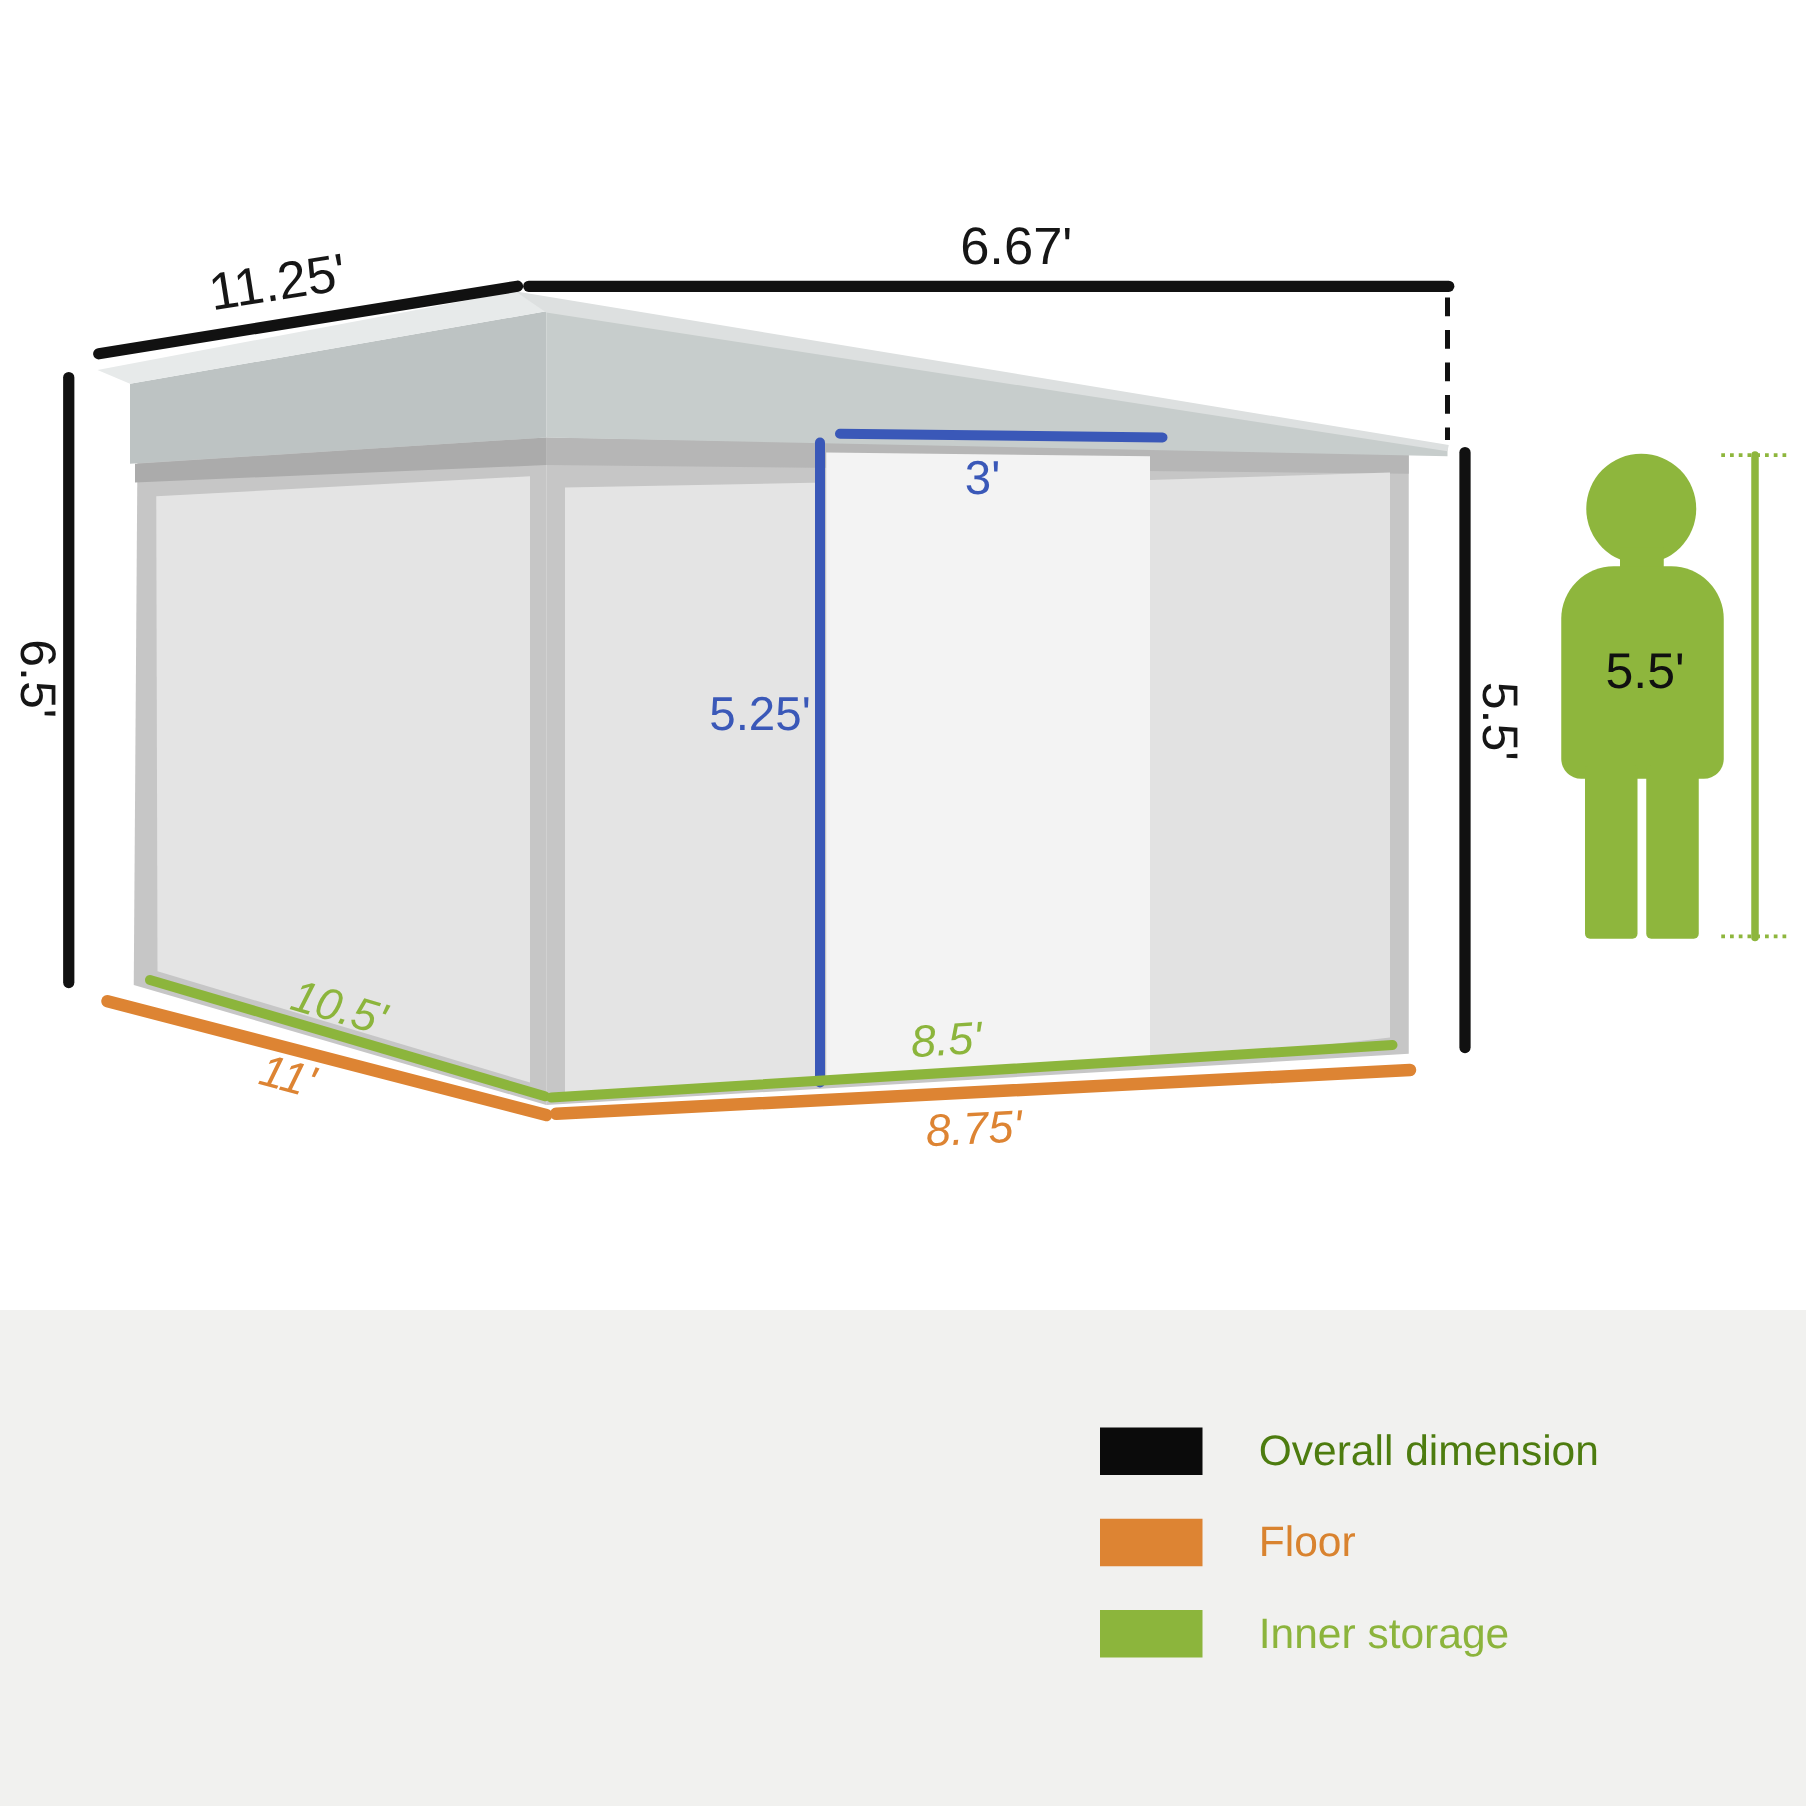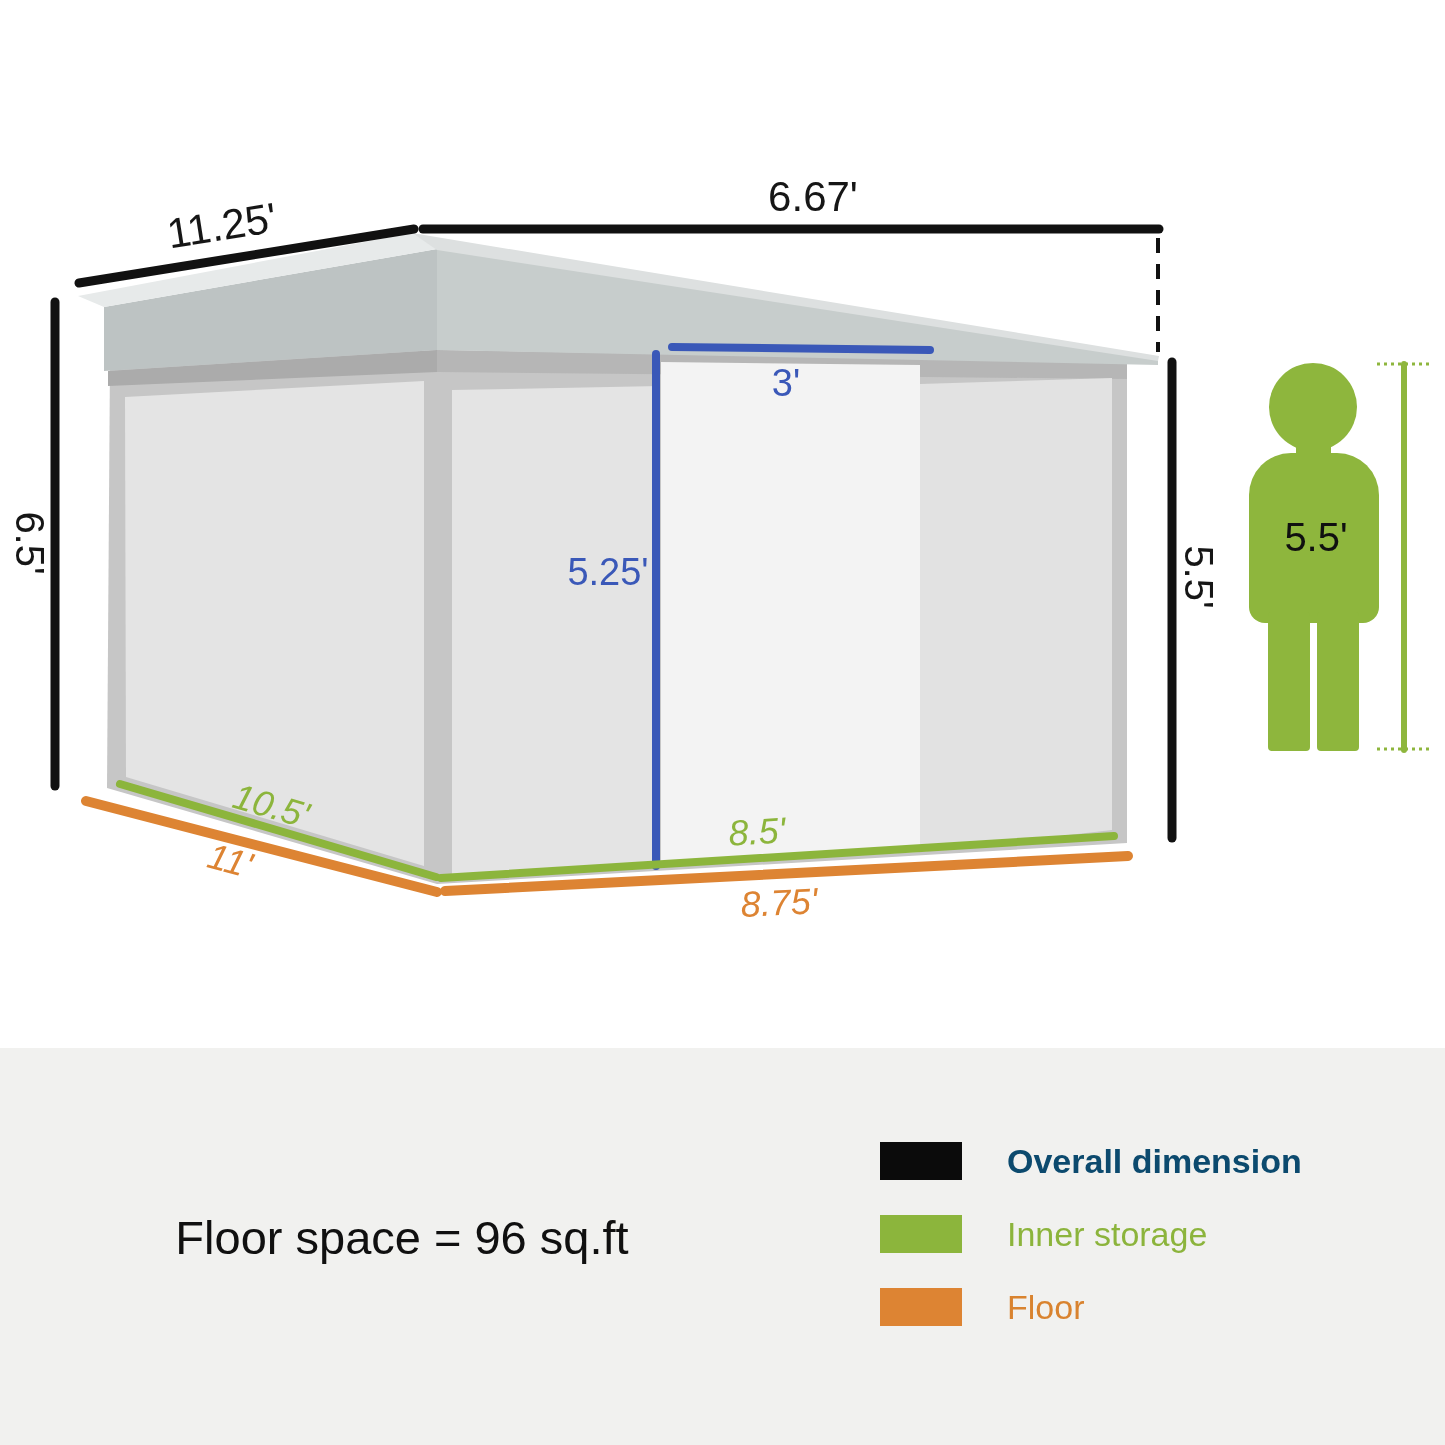--- a/index.html
+++ b/index.html
@@ -26,21 +26,21 @@
     position:absolute; left:402px; top:1237px; transform:translate(-50%,-50%);
     font-size:47px; color:#101010; white-space:nowrap;
   }
   .legend { position:absolute; left:880px; top:1142px; display:flex; flex-direction:column; gap:35px; }
   .legend-row { display:flex; align-items:center; }
   .swatch { width:82px; height:38px; display:inline-block; }
   .swatch-black { background:#0b0b0b; }
   .swatch-orange{ background:#dd8433; }
   .swatch-green { background:#8cb53c; }
   .legend-label { margin-left:45px; font-size:34px; line-height:1; }
-  .label-black  { color:#0c4a6e;font-weight:bold; }
+  .label-black  { color:#4d7c0f; }
   .label-orange { color:#d9832f; }
   .label-green  { color:#8cb43c; }
 </style>
 </head>
 <body>
 
 <div id="stage">
 
   <svg id="shed-svg" viewBox="0 0 1445 1445">
 
@@ -96,30 +96,29 @@
   <span class="lbl lbl-rot90" style="left:1199px; top:577px;">5.5'</span>
   <span class="lbl lbl-blue" style="left:786px; top:383px;">3'</span>
   <span class="lbl lbl-blue" style="left:608px; top:572px;">5.25'</span>
   <span class="lbl lbl-green" style="left:271px; top:806px; transform:translate(-50%,-50%) rotate(16deg);">10.5'</span>
   <span class="lbl lbl-orange" style="left:230px; top:861px; transform:translate(-50%,-50%) rotate(15deg);">11'</span>
   <span class="lbl lbl-green" style="left:757px; top:832px; transform:translate(-50%,-50%) rotate(-3.5deg);">8.5'</span>
   <span class="lbl lbl-orange" style="left:779px; top:903px; transform:translate(-50%,-50%) rotate(-3deg);">8.75'</span>
   <span class="lbl lbl-person" style="left:1316px; top:537px;">5.5'</span>
 
   <div class="bottom-panel">
-    <div class="floor-space" style="left:402px; top:189px;">Floor space = 96 sq.ft</div>
     <div class="legend" style="left:880px; top:94px;">
       <div class="legend-row">
         <span class="swatch swatch-black"></span>
         <span class="legend-label label-black">Overall dimension</span>
       </div>
       <div class="legend-row">
+        <span class="swatch swatch-orange"></span>
+        <span class="legend-label label-orange">Floor</span>
+      </div>
+      <div class="legend-row">
         <span class="swatch swatch-green"></span>
         <span class="legend-label label-green">Inner storage</span>
-      </div>
-      <div class="legend-row">
-        <span class="swatch swatch-orange"></span>
-        <span class="legend-label label-orange">Floor</span>
       </div>
     </div>
   </div>
 
 </div>
 
 </body></html>

